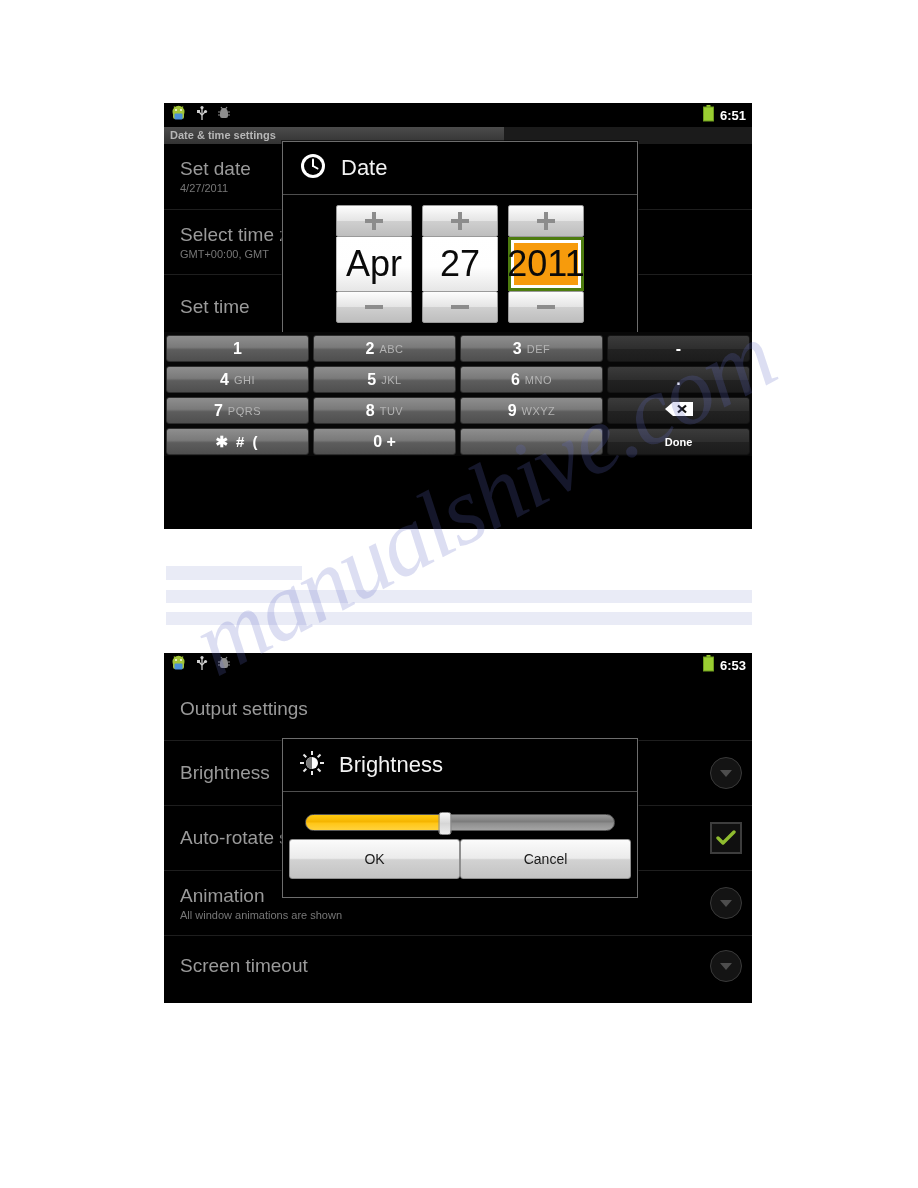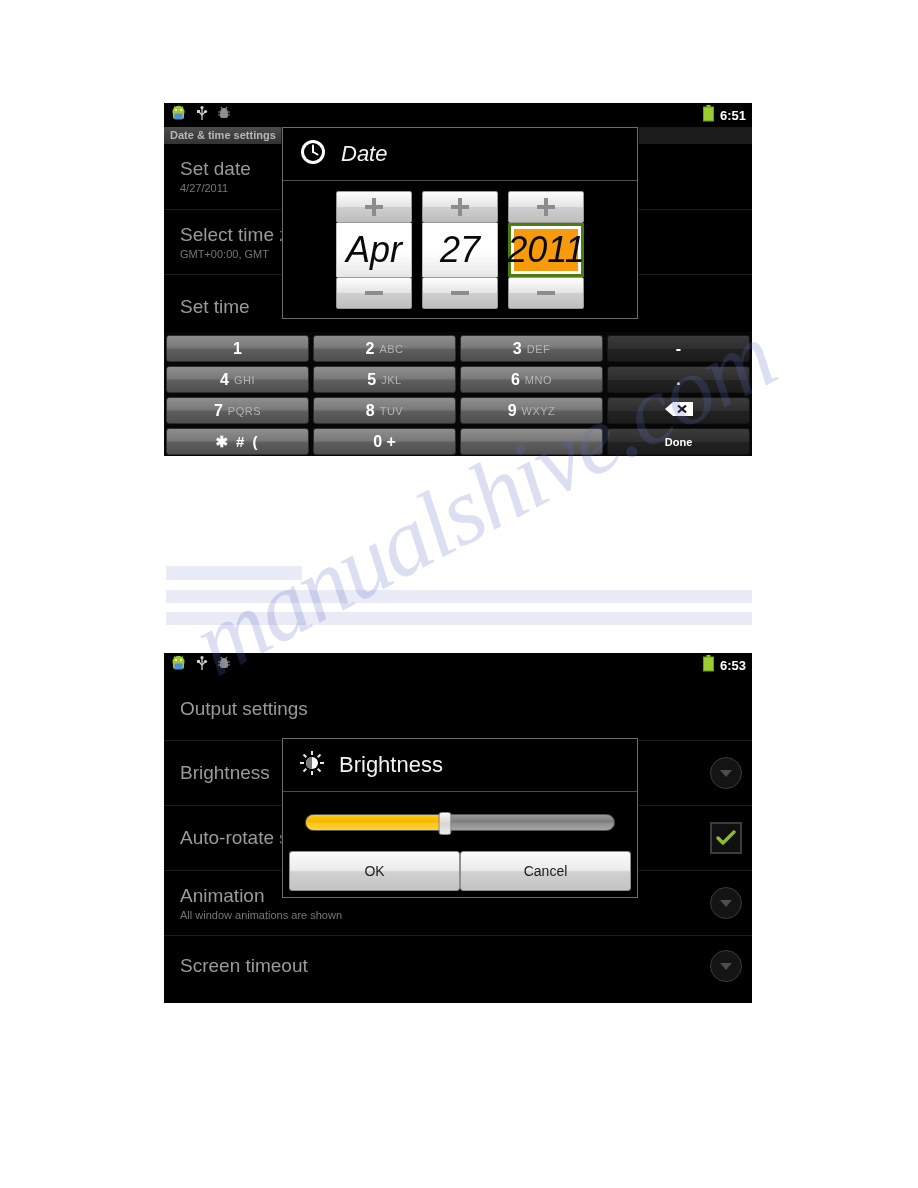--- a/index.html
+++ b/index.html
@@ -56,21 +56,21 @@
   
   .shot {
     position: absolute;
     left: 164px;
     width: 588px;
     background: #000000;
     overflow: hidden;
     z-index: 20;
     font-family: "Liberation Sans", sans-serif;
   }
-  #shot-date { top: 103px; height: 353px; }
+  #shot-date { top: 103px; height: 426px; }
   #shot-display { top: 653px; height: 350px; }
 
   
   .statusbar {
     position: relative;
     height: 24px;
     background: #000000;
     display: flex;
     align-items: center;
     padding: 0 6px;
@@ -139,21 +139,21 @@
 
   
   .dialog {
     position: absolute;
     background: #000000;
     border: 1px solid #6d6d6d;
     box-shadow: 0 0 0 1px rgba(0,0,0,0.6);
     z-index: 30;
     box-sizing: border-box;
   }
-  #date-dialog { left: 118px; top: 24px; width: 356px; height: 192px; font-style: italic; }
+  #date-dialog { left: 118px; top: 38px; width: 356px; height: 192px; }
   #brightness-dialog { left: 118px; top: 85px; width: 356px; height: 160px; }
 
   .dlg-head {
     height: 53px;
     display: flex;
     align-items: center;
     padding-left: 16px;
     border-bottom: 1px solid #4e4e4e;
     box-sizing: border-box;
   }
@@ -280,21 +280,21 @@
     border-radius: 3px;
     background: linear-gradient(#f8f8f8, #d6d6d6 50%, #ececec);
     border: 1px solid #8a8a8a;
     box-sizing: border-box;
     transform: translateX(-50%);
   }
 
   
   .dlg-buttons {
     display: flex;
-    padding: 20px 6px 6px 6px;
+    padding: 8px 6px 6px 6px;
   }
   .dlg-btn {
     flex: 1;
     height: 40px;
     border-radius: 3px;
     background: linear-gradient(#fbfbfb 0%, #ebebeb 48%, #d2d2d2 52%, #c3c3c3 100%);
     border: 1px solid #8f8f8f;
     display: flex; align-items: center; justify-content: center;
     color: #1a1a1a;
     font-size: 14px;

